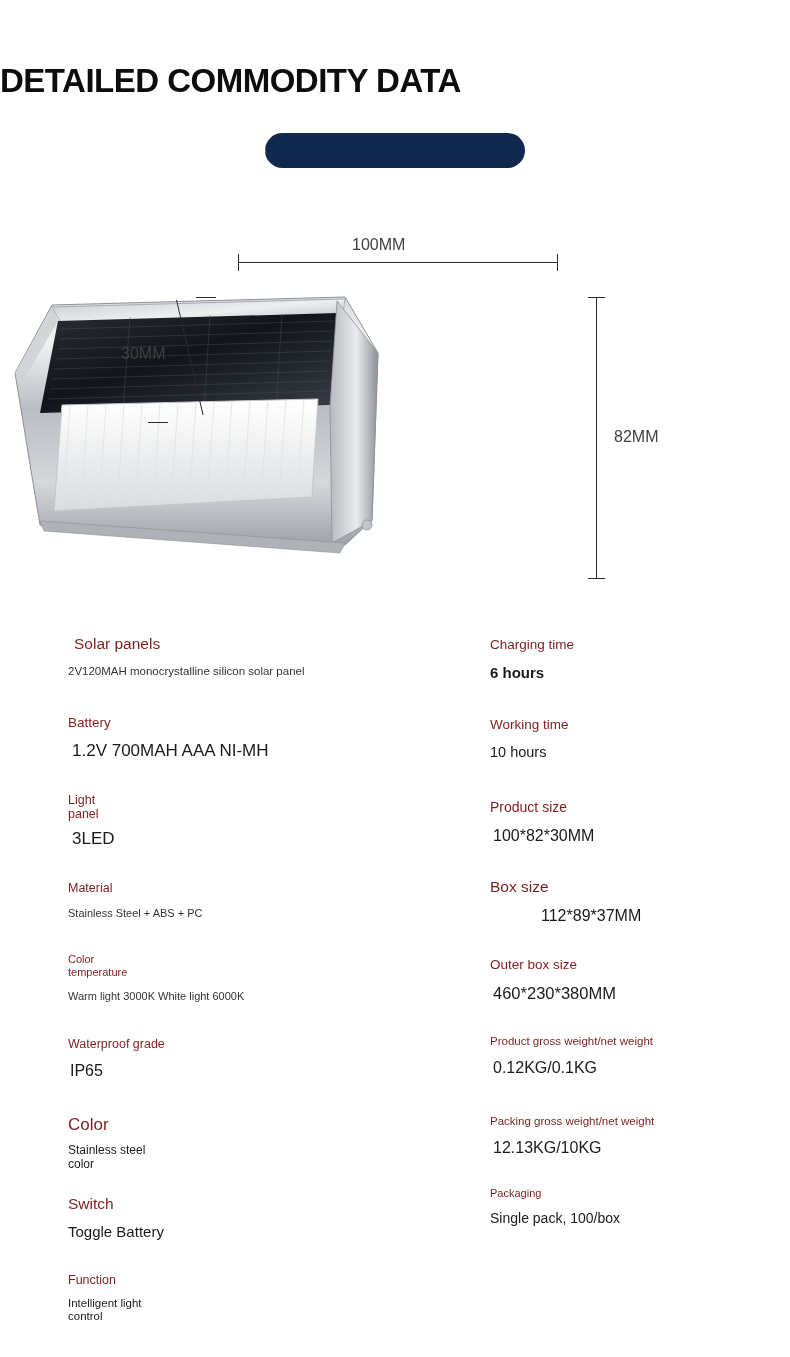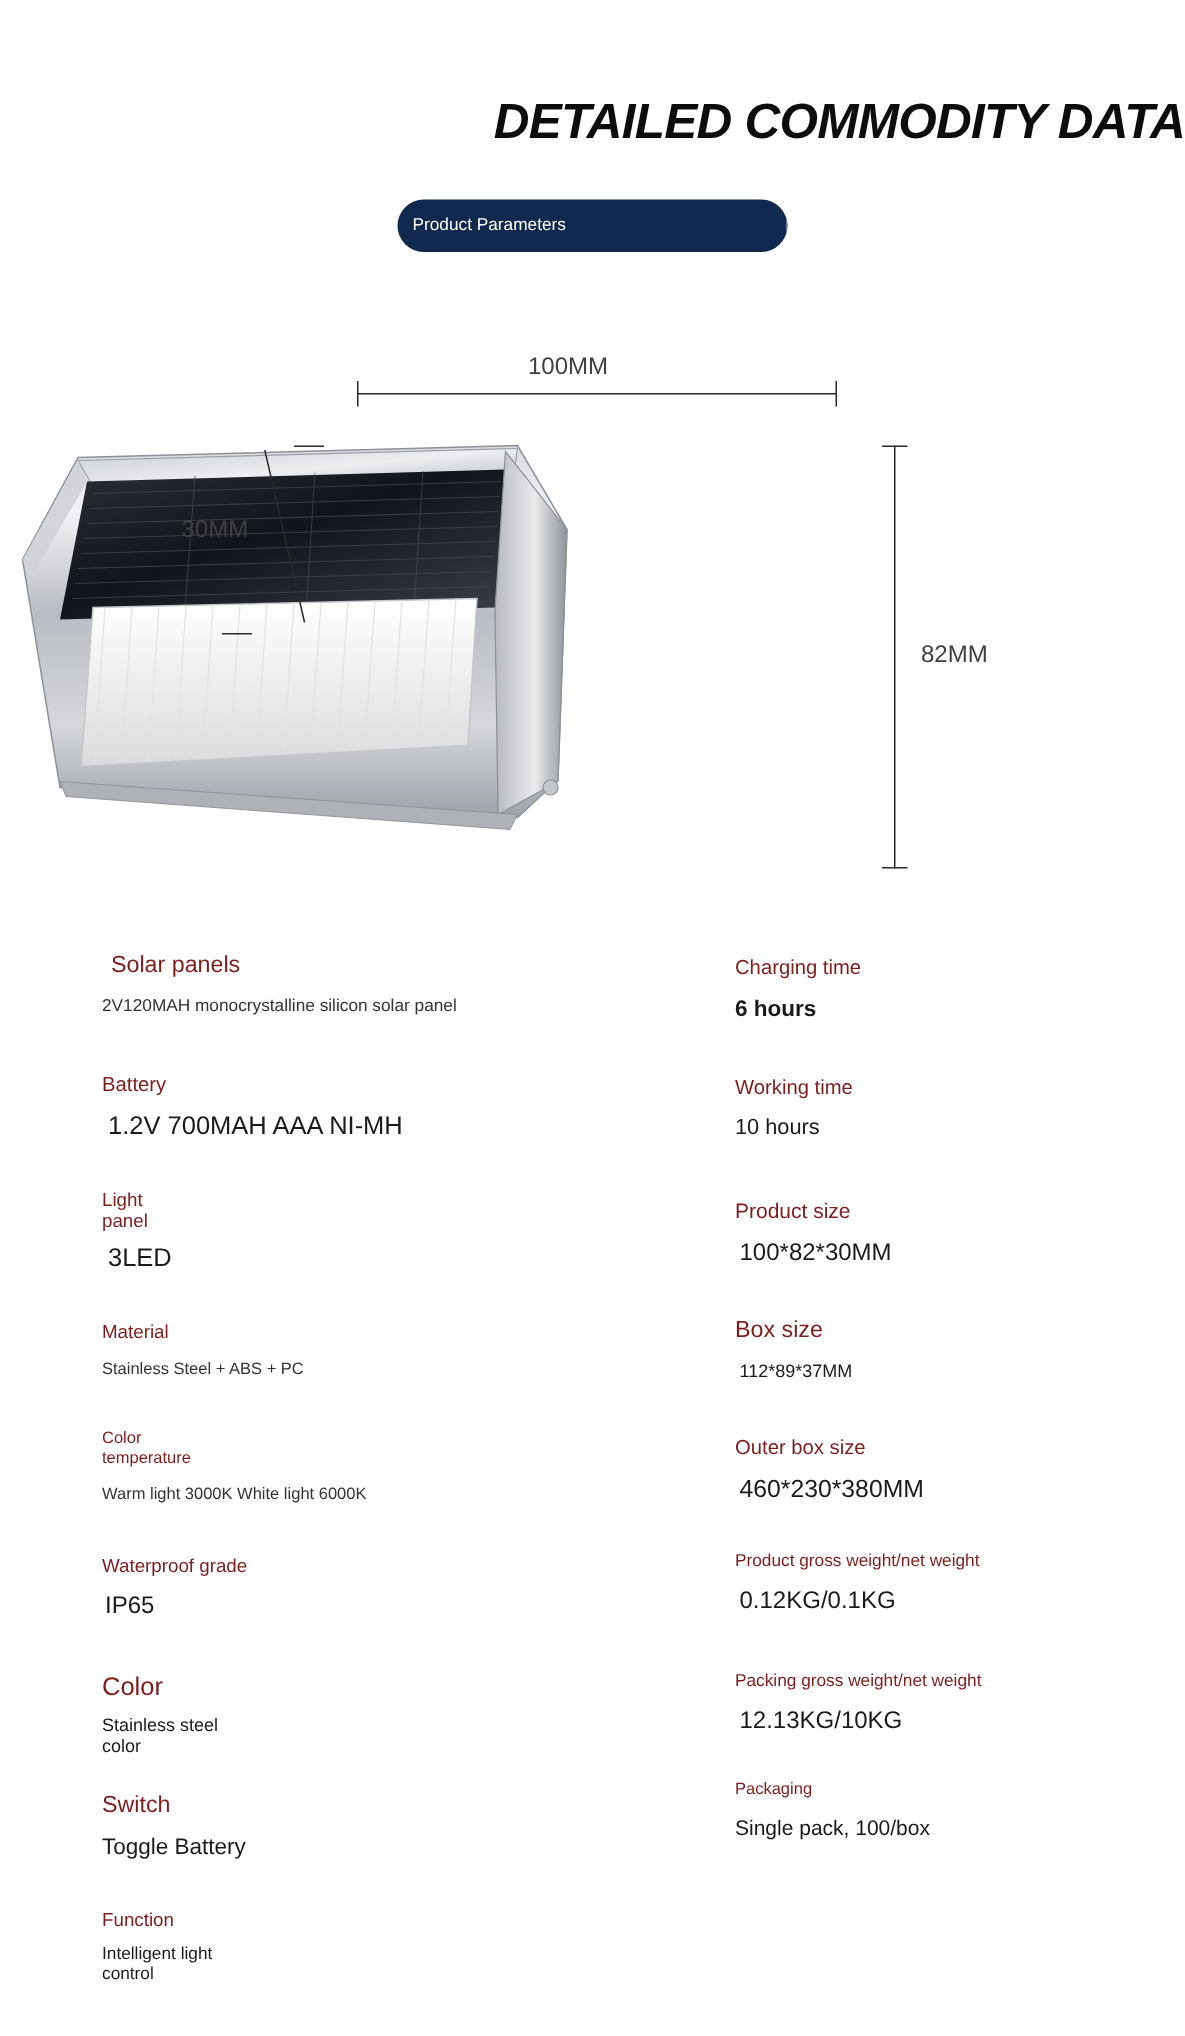--- a/index.html
+++ b/index.html
@@ -16,27 +16,26 @@
     color: #111;
     overflow: hidden;
   }
 
   
   .page-title {
     position: absolute;
     top: 62px;
     left: 0;
     width: 790px;
-    text-align: right;
+    text-align: left;
     font-size: 33px;
     font-weight: bold;
     letter-spacing: -0.5px;
     color: #0d0d0d;
     font-family: "Liberation Sans", sans-serif;
-    font-style: italic;
   }
 
   .tabs {
     position: absolute;
     top: 133px;
     left: 265px;
     width: 260px;
     height: 35px;
     background: #12294f;
     border-radius: 18px;
@@ -117,21 +116,20 @@
     color: #1a1a1a;
     font-family: "Liberation Sans", sans-serif;
   }
 </style>
 </head>
 <body>
 
 <div class="page-title">DETAILED COMMODITY DATA</div>
 
 <div class="tabs">
-  <div class="tab active">Product Parameters</div>
   <div class="tab-divider"></div>
 </div>
 
 <div class="figure">
   <svg width="790" height="390" viewBox="0 0 790 390" style="position:absolute;top:0;left:0;">
     <defs>
       <linearGradient id="bodyGrad" x1="0" y1="0" x2="0" y2="1">
         <stop offset="0%" stop-color="#d9dade"></stop>
         <stop offset="18%" stop-color="#f2f3f5"></stop>
         <stop offset="45%" stop-color="#b9bcc2"></stop>
@@ -284,21 +282,21 @@
       <div class="spec-value" style="font-size:14.5px;margin-top:12px;">10 hours</div>
     </div>
 
     <div class="spec-item" style="top:174px;">
       <div class="spec-label" style="font-size:14px;">Product size</div>
       <div class="spec-value" style="font-size:16px;margin-top:12px;padding-left:3px;">100*82*30MM</div>
     </div>
 
     <div class="spec-item" style="top:253px;">
       <div class="spec-label" style="font-size:15.5px;">Box size</div>
-      <div class="spec-value" style="font-size:12px;margin-top:11px;padding-left:3px;">112*89*37MM</div>
+      <div class="spec-value" style="font-size:16px;margin-top:11px;padding-left:3px;margin-left:48px;">112*89*37MM</div>
     </div>
 
     <div class="spec-item" style="top:332px;">
       <div class="spec-label" style="font-size:13.5px;">Outer box size</div>
       <div class="spec-value" style="font-size:16.5px;margin-top:12px;padding-left:3px;">460*230*380MM</div>
     </div>
 
     <div class="spec-item" style="top:410px;">
       <div class="spec-label" style="font-size:11.5px;">Product gross weight/net weight</div>
       <div class="spec-value" style="font-size:16px;margin-top:12px;padding-left:3px;">0.12KG/0.1KG</div>

